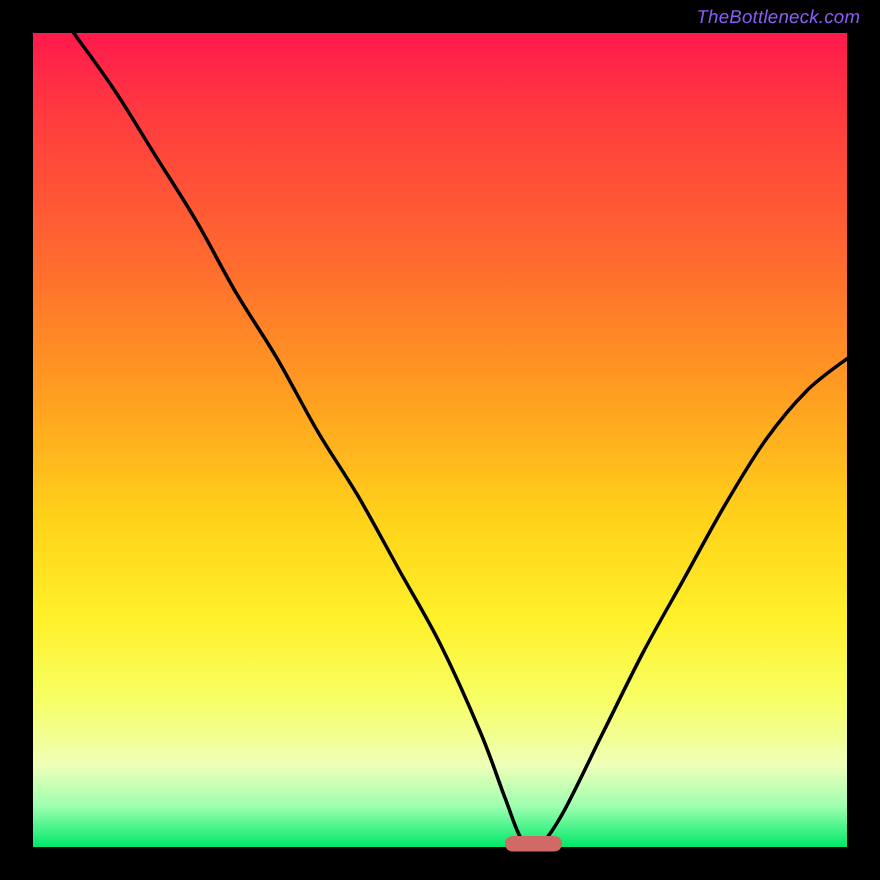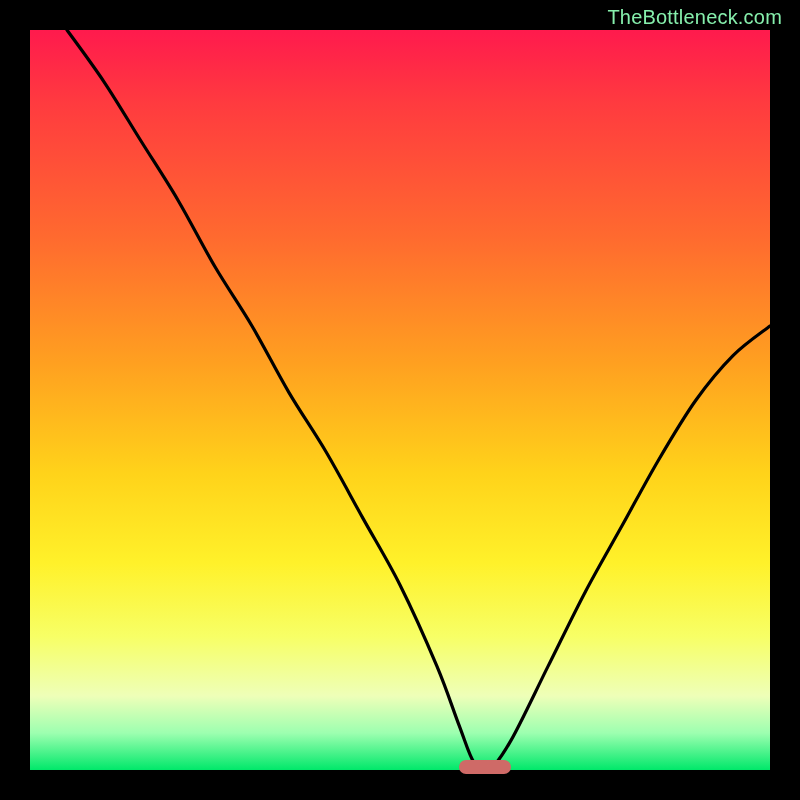--- a/index.html
+++ b/index.html
@@ -35,24 +35,25 @@
       #f7ff66 82%,
       #eeffb8 90%,
       #9dffb0 95%,
       #00e86a 100%
     );
   }
   .watermark {
     position: absolute;
     top: 6px;
     right: 18px;
-    color: #86efac;
-    font-size: 20px;
+    color: #8b5cf6;
+    font-size: 17px;
     font-weight: 500;
     letter-spacing: 0.2px;
+    font-style: italic;
   }
   svg.curve {
     position: absolute;
     left: 0;
     top: 0;
     width: 740px;
     height: 740px;
     overflow: visible;
   }
   .marker {

